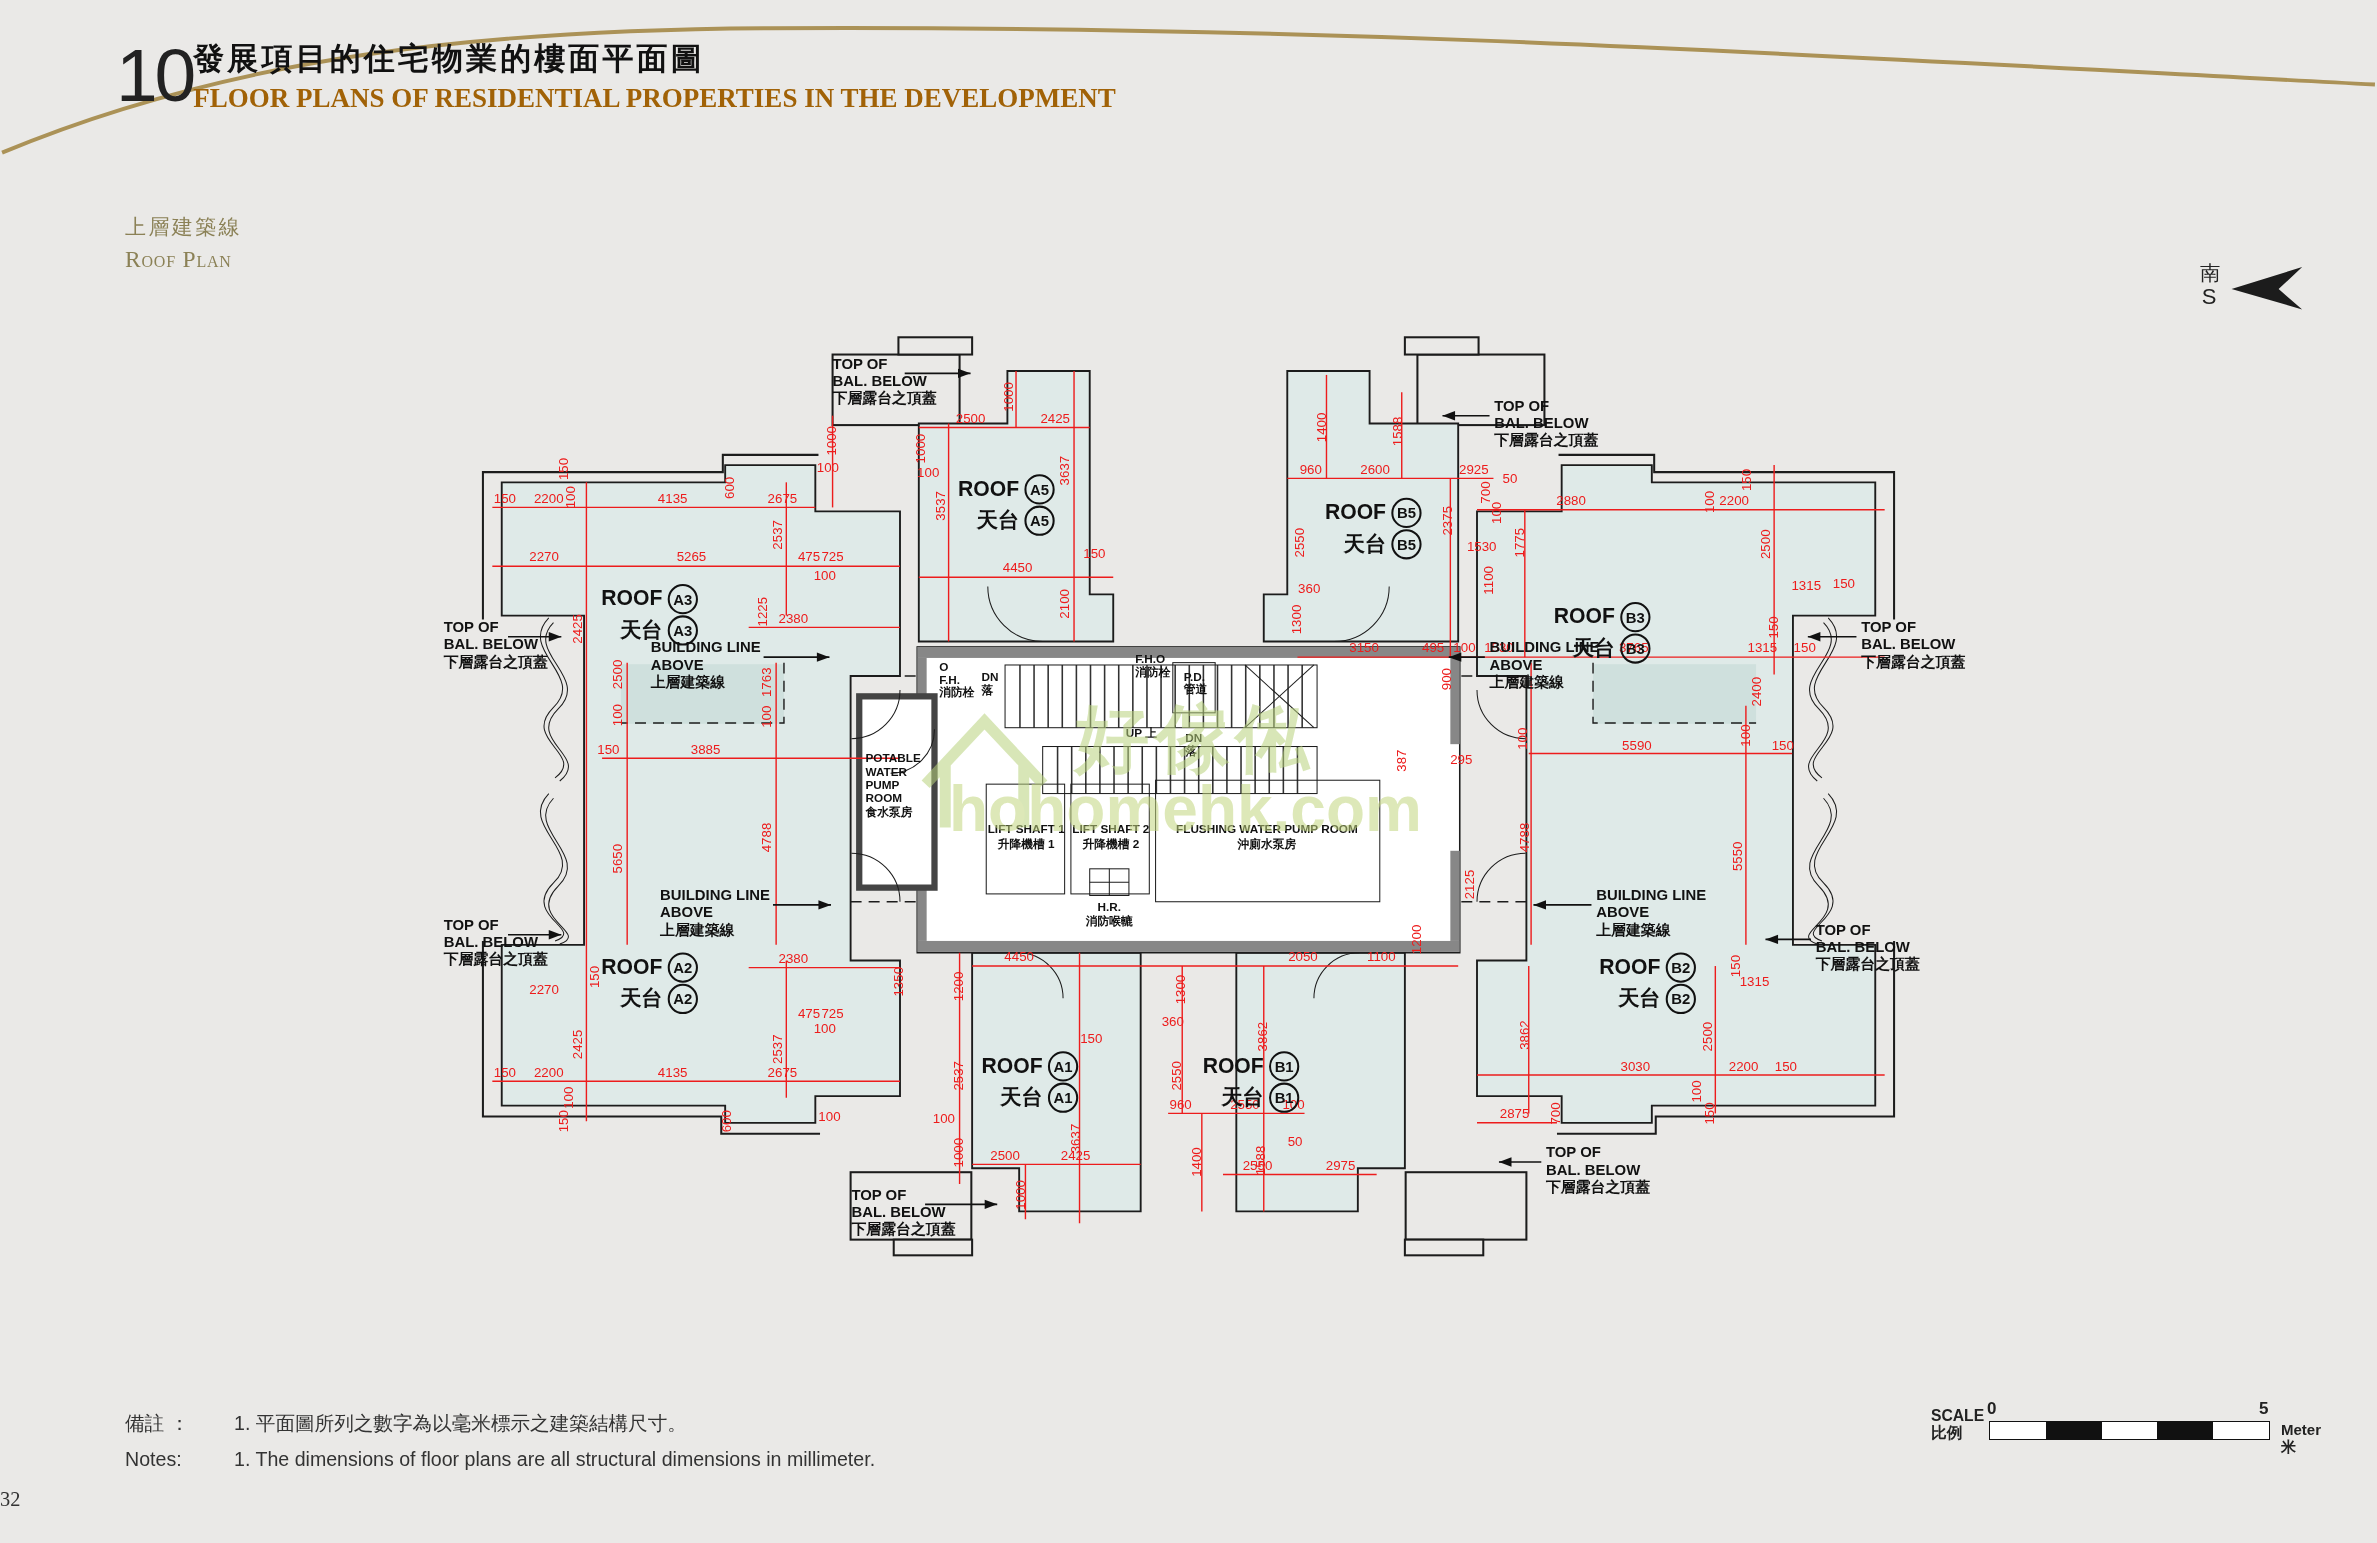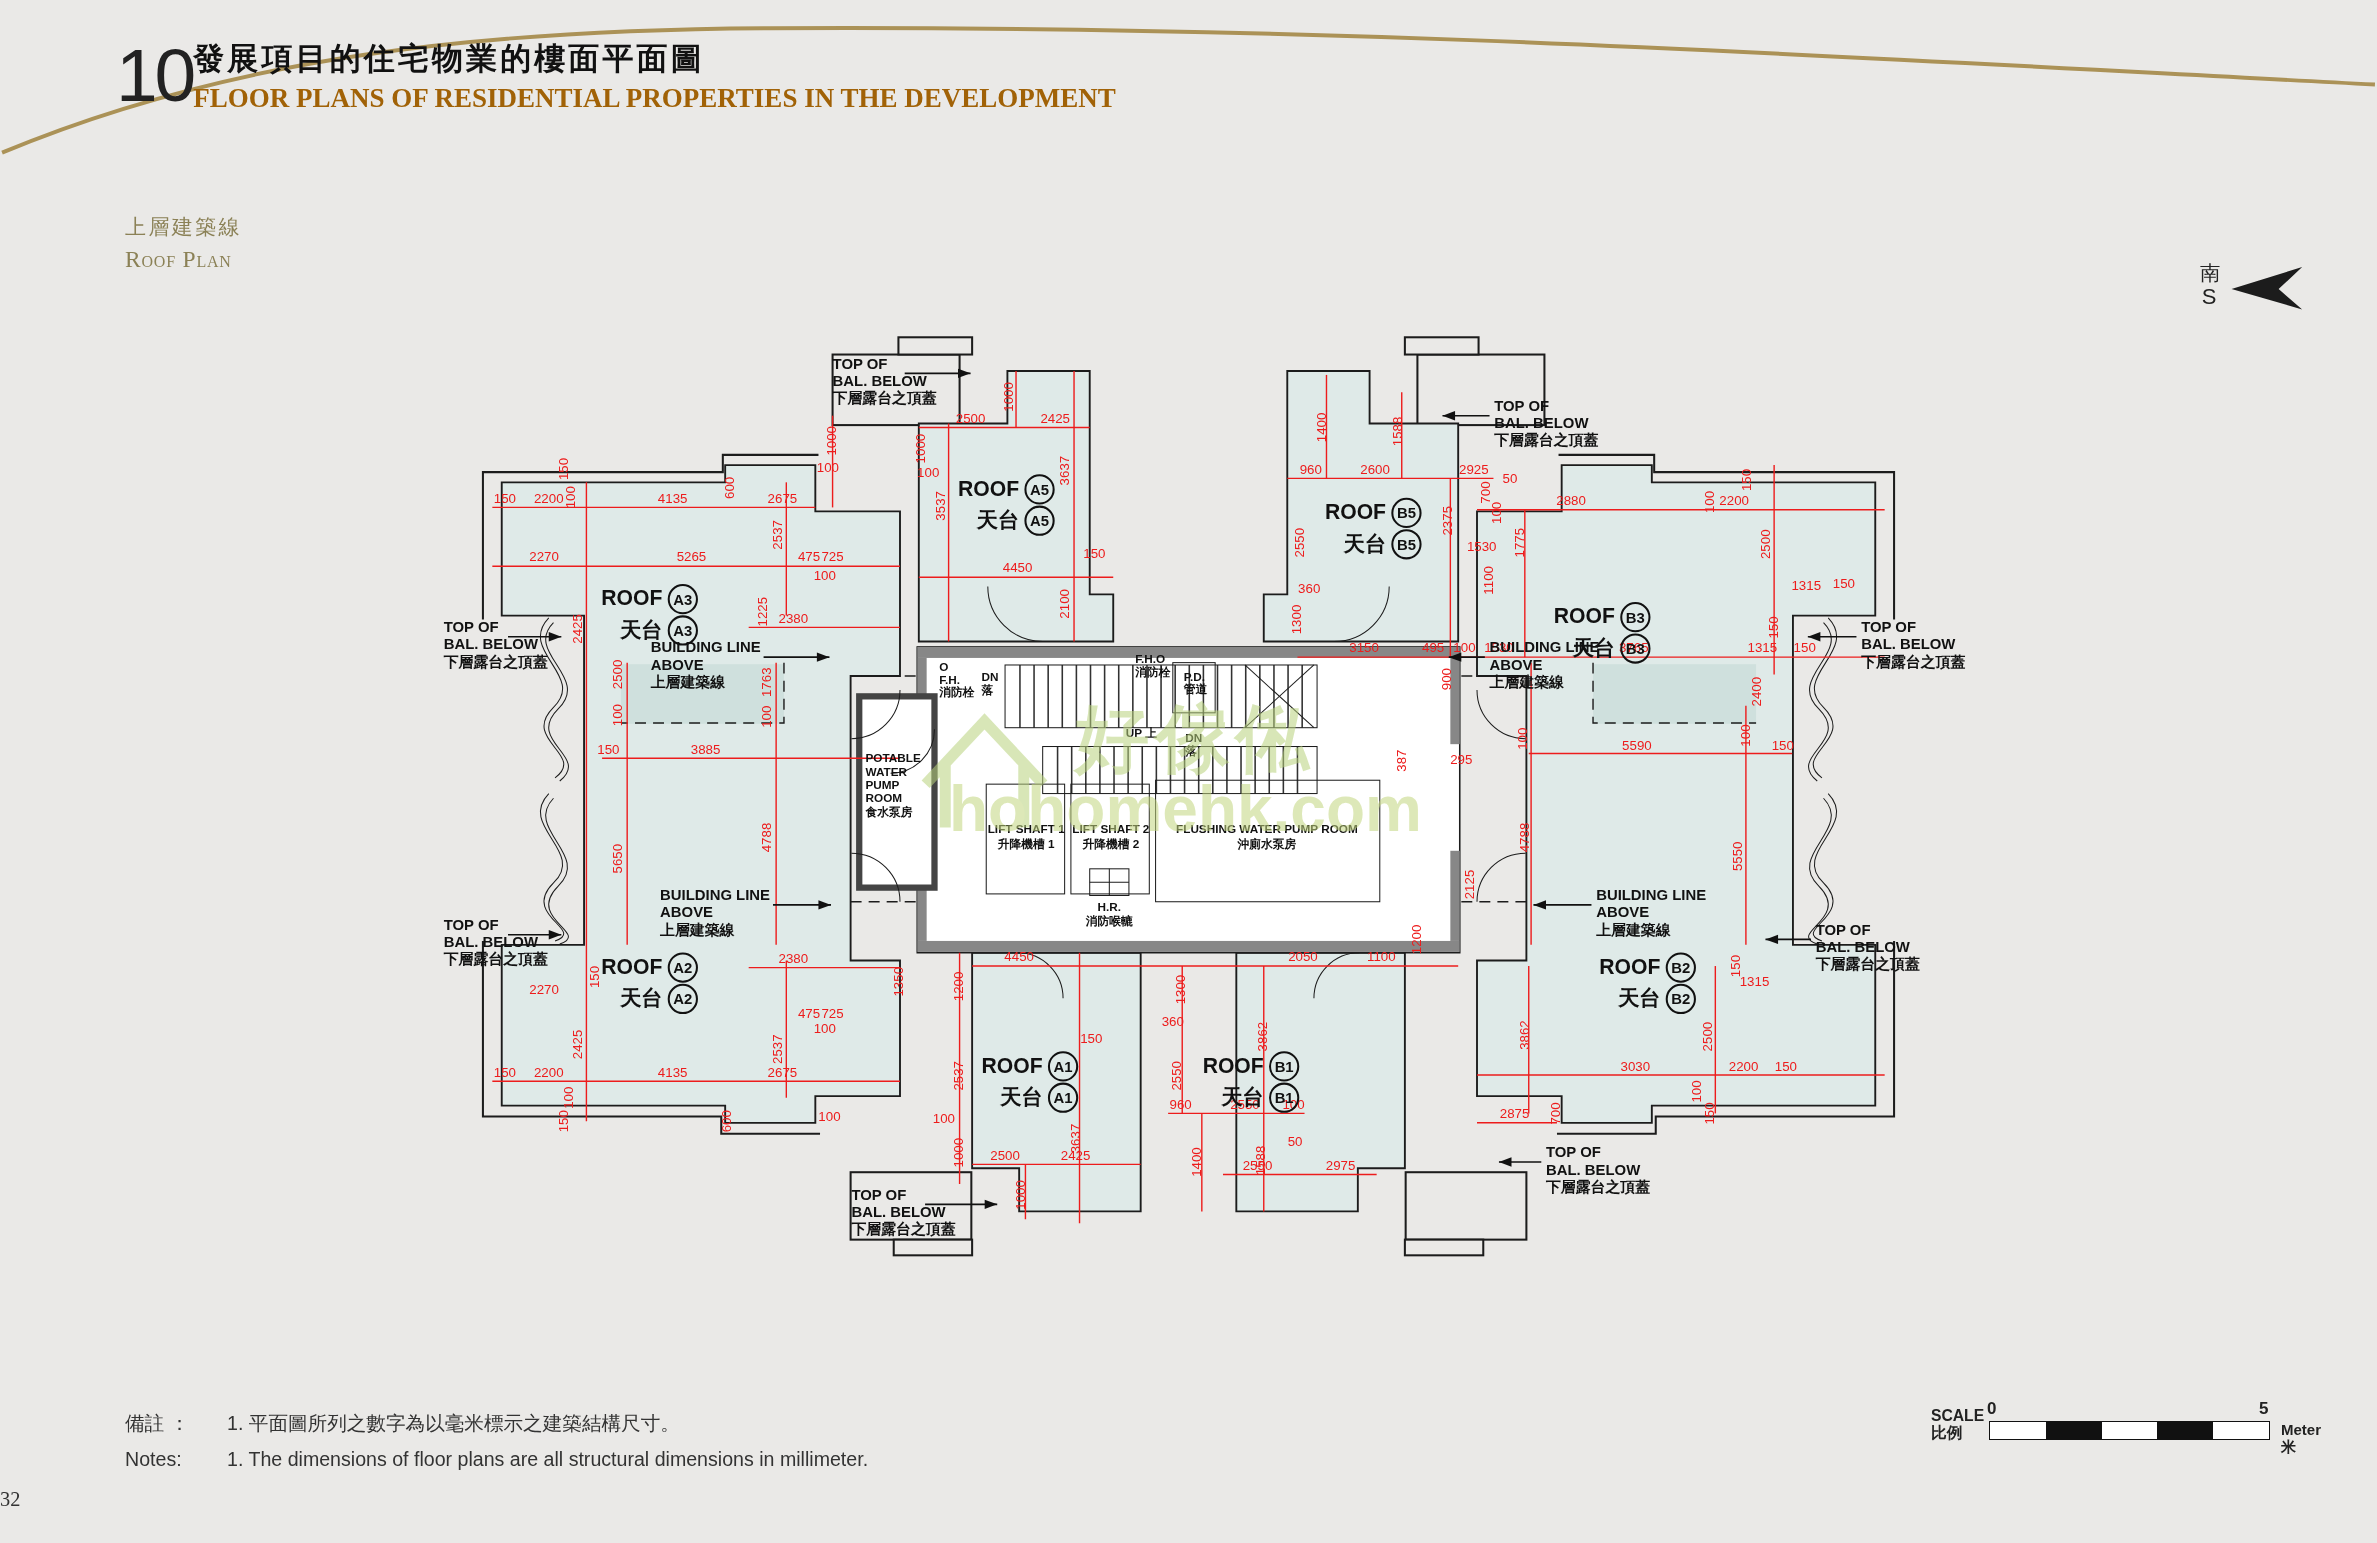--- a/index.html
+++ b/index.html
@@ -38,21 +38,21 @@
   text.roomlbl{fill:#111;font-size:15px;font-weight:700;font-family:"Liberation Sans",sans-serif;}
   text.anno{fill:#111;font-size:19px;font-weight:700;font-family:"Liberation Sans",sans-serif;}
   .leader{stroke:#111;stroke-width:2;fill:none;}
   .arrowhead{fill:#111;stroke:none;}
   
   #watermark{position:absolute;left:902px;top:690px;width:533px;height:173px;opacity:.55;pointer-events:none;}
   #watermark .cn{position:absolute;left:173px;top:0px;font-size:74px;font-weight:700;color:#b9d37e;letter-spacing:6.3px;}
   #watermark .url{position:absolute;left:47px;top:82px;font-size:64px;font-weight:700;color:#c3d67f;}
   
   #notes{position:absolute;left:125px;top:1410px;color:#333;font-size:19.6px;}
-  #notes .row{display:flex;margin-bottom:11px;}
+  #notes .row{display:flex;margin-bottom:11px;gap:7px;}
   #notes .lbl{width:102px;}
   
   #scalebar{position:absolute;left:1931px;top:1402px;width:408px;height:47px;color:#222;}
   #scalebar .lbl{position:absolute;left:0;top:4.7px;font-size:15.7px;line-height:17px;font-weight:700;}
   #scalebar .n0{position:absolute;left:56px;top:-3.1px;font-size:17px;font-weight:700;}
   #scalebar .n5{position:absolute;left:328px;top:-3.1px;font-size:17px;font-weight:700;}
   #scalebar .bar{position:absolute;left:58px;top:19px;width:279px;height:17px;border:1.6px solid #111;display:flex;background:#fff;}
   #scalebar .bar span{flex:1;}
   #scalebar .bar span:nth-child(2),#scalebar .bar span:nth-child(4){background:#111;}
   #scalebar .unit{position:absolute;left:350px;top:19px;font-size:15px;font-weight:700;}

